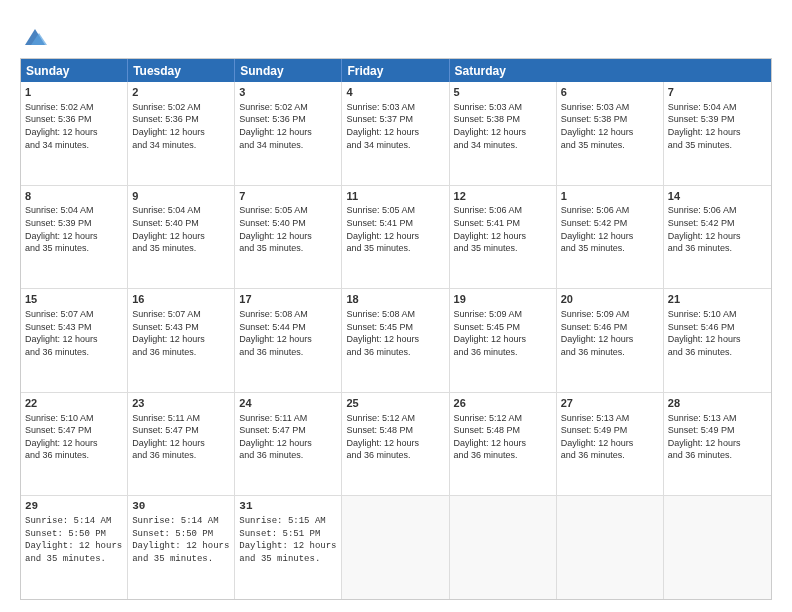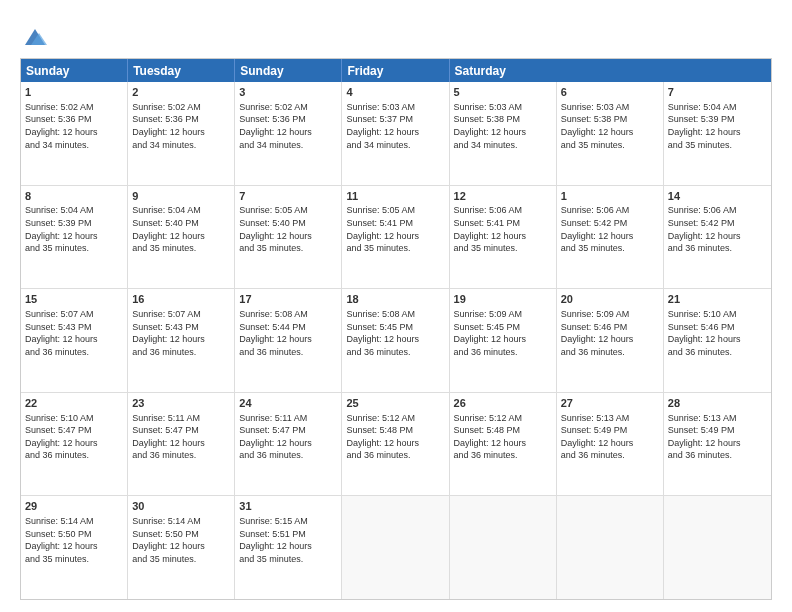--- a/index.html
+++ b/index.html
@@ -70,21 +70,21 @@
       flex: 1;
       display: flex;
       flex-direction: column;
     }
     .cal-week {
       display: grid;
       grid-template-columns: repeat(7, 1fr);
       flex: 1;
       border-bottom: 1px solid #ddd;
     }
-    .cal-week:last-child { border-bottom: none; }
+    .cal-week:last-child { border-bottom: none; font-family: Liberation Mono, monospace; }
     .cal-cell {
       border-right: 1px solid #ddd;
       padding: 3px 4px 2px 4px;
       font-size: 9.5px;
       color: #333;
       vertical-align: top;
       line-height: 1.35;
       background: #fff;
     }
     .cal-cell:last-child { border-right: none; }

